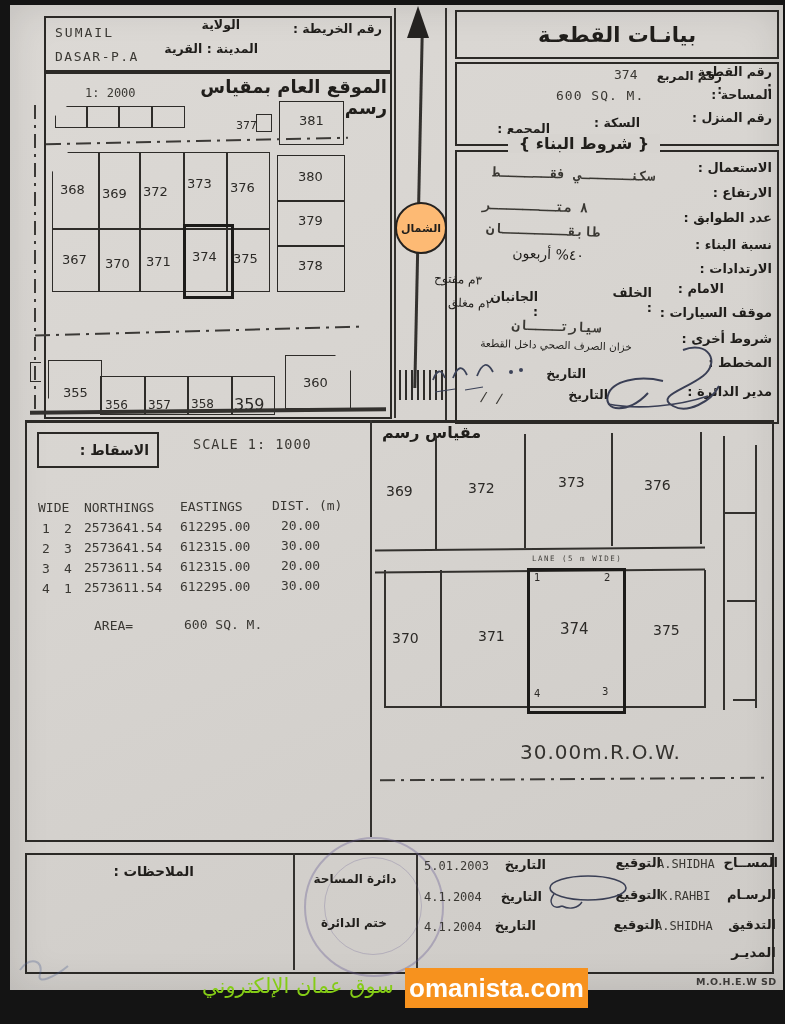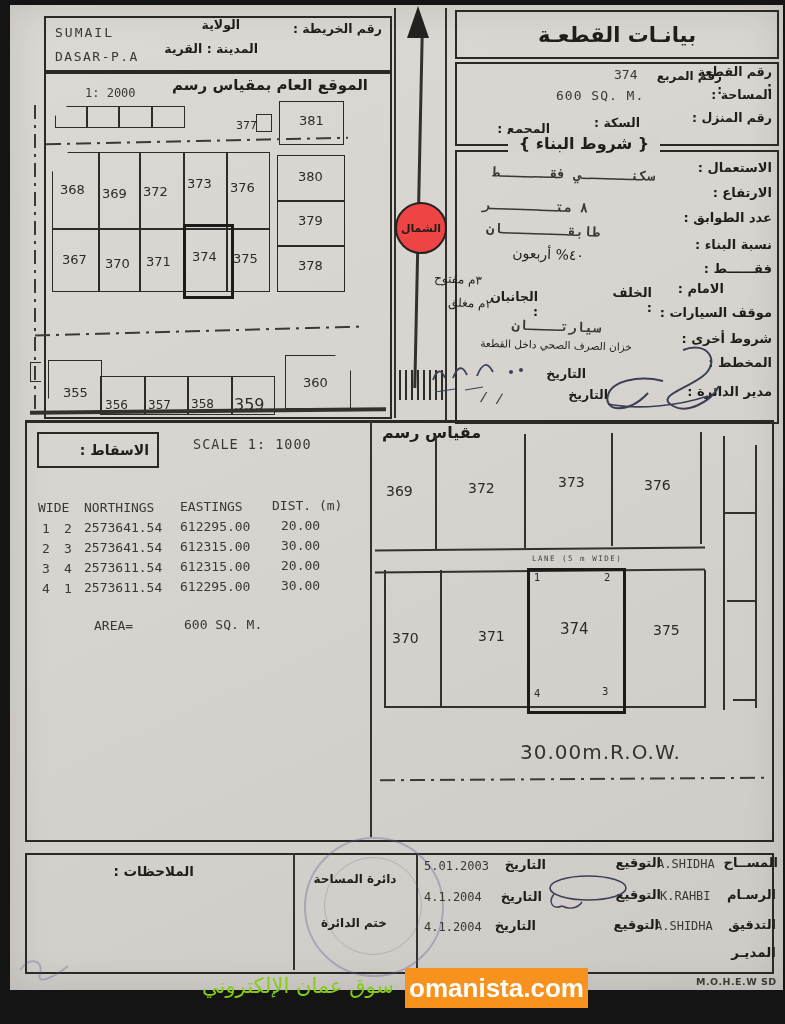--- a/index.html
+++ b/index.html
@@ -33,21 +33,21 @@
   <div class="paper"></div>
 
   <div class="bx" style="left:44px;top:16px;width:344px;height:52px;"></div>
   <div class="abs ar" style="left:268px;top:21px;width:114px;font-size:12.5px;">رقم الخريطة :</div>
   <div class="abs ar" style="left:178px;top:17px;width:62px;font-size:12.5px;">الولاية</div>
   <div class="abs mono" style="left:55px;top:25px;font-size:13px;letter-spacing:2px;">SUMAIL</div>
   <div class="abs ar" style="left:132px;top:41px;width:126px;font-size:12.5px;">المدينة : القرية</div>
   <div class="abs mono" style="left:55px;top:49px;font-size:13px;letter-spacing:1.5px;">DASAR-P.A</div>
 
   <div class="bx" style="left:44px;top:72px;width:344px;height:343px;"></div>
-  <div class="abs ar" style="left:148px;top:76px;width:220px;font-size:15px;">الموقع العام بمقياس رسم</div>
+  <div class="abs ar" style="left:167px;top:76px;width:220px;font-size:18px;">الموقع العام بمقياس رسم</div>
   <div class="abs mono" style="left:85px;top:86px;font-size:12px;">1: 2000</div>
 
   <div class="vdashdot" style="left:34px;top:105px;height:305px;"></div>
   <div class="abs" style="left:55px;top:106px;width:128px;height:20px;border:1.5px solid #2e2c29;clip-path:polygon(12px 0,100% 0,100% 100%,0 100%,0 10px);">
     <div style="position:absolute;left:30px;top:0;width:1.5px;height:100%;background:#2e2c29;"></div>
     <div style="position:absolute;left:62px;top:0;width:1.5px;height:100%;background:#2e2c29;"></div>
     <div style="position:absolute;left:95px;top:0;width:1.5px;height:100%;background:#2e2c29;"></div>
   </div>
   <div class="abs num" style="left:236px;top:119px;font-size:11px;">377</div>
   <div class="abs" style="left:256px;top:114px;width:14px;height:16px;border:1.5px solid #2e2c29;"></div>
@@ -102,21 +102,21 @@
   <div class="abs num" style="left:191px;top:397px;font-size:12px;">358</div>
   <div class="abs num" style="left:234px;top:395px;font-size:16px;">359</div>
   <div class="abs" style="left:285px;top:355px;width:64px;height:52px;border:1.5px solid #2e2c29;clip-path:polygon(0 0,calc(100% - 16px) 0,100% 16px,100% 100%,0 100%);"></div>
   <div class="abs num" style="left:303px;top:375px;">360</div>
   <div class="ln" style="left:30px;top:409px;width:356px;height:3.5px;transform:rotate(-0.6deg);"></div>
 
   <div class="ln" style="left:394px;top:8px;width:2px;height:410px;"></div>
   <div class="ln" style="left:445px;top:8px;width:2px;height:412px;"></div>
   <div class="ln" style="left:417px;top:34px;width:3px;height:354px;transform:rotate(1.2deg);"></div>
   <div class="abs" style="left:407px;top:6px;width:0;height:0;border-left:11px solid transparent;border-right:11px solid transparent;border-bottom:32px solid #242220;"></div>
-  <div class="abs" style="left:395px;top:202px;width:48px;height:48px;border:2.5px solid #242220;border-radius:50%;background:#ef4444;display:flex;align-items:center;justify-content:center;">
+  <div class="abs" style="left:395px;top:202px;width:48px;height:48px;border:2.5px solid #242220;border-radius:50%;background:#fdba74;display:flex;align-items:center;justify-content:center;">
     <span class="ar" style="font-size:11px;">الشمال</span>
   </div>
   <div class="hatch" style="left:399px;top:370px;width:44px;height:30px;"></div>
 
   <div class="bx" style="left:455px;top:10px;width:320px;height:45px;border-width:2.5px;display:flex;align-items:center;justify-content:center;">
     <span class="ar" style="font-size:21px;letter-spacing:1px;">بيانـات القطعـة</span>
   </div>
   <div class="bx" style="left:455px;top:62px;width:320px;height:80px;"></div>
   <div class="abs ar" style="left:696px;top:64px;width:76px;font-size:12.5px;">رقم القطعة :</div>
   <div class="abs ar" style="left:656px;top:69px;width:66px;font-size:12px;">رقم المربع :</div>
@@ -131,21 +131,21 @@
   <div class="abs ar" style="left:508px;top:134px;width:144px;font-size:16px;text-align:center;background:#d7d4d0;padding:0 4px;">{ شروط البناء }</div>
 
   <div class="abs ar" style="left:688px;top:160px;width:84px;font-size:13px;">الاستعمال :</div>
   <div class="abs ar mono" style="left:440px;top:165px;width:215px;font-size:13.5px;font-weight:bold;transform:rotate(1.5deg);">سكنــــــي فقــــــط</div>
   <div class="abs ar" style="left:700px;top:185px;width:72px;font-size:13px;">الارتفاع :</div>
   <div class="abs ar mono" style="left:440px;top:197px;width:148px;font-size:13.5px;font-weight:bold;transform:rotate(2deg);">٨ متــــــــر</div>
   <div class="abs ar" style="left:678px;top:210px;width:94px;font-size:13px;">عدد الطوابق :</div>
   <div class="abs ar mono" style="left:440px;top:221px;width:160px;font-size:13.5px;font-weight:bold;transform:rotate(2deg);">طابقــــــــان</div>
   <div class="abs ar" style="left:682px;top:237px;width:90px;font-size:13px;">نسبة البناء :</div>
   <div class="abs ar" style="left:458px;top:245px;width:126px;font-size:14px;font-weight:normal;transform:rotate(2deg);">٤٠% أربعون</div>
-  <div class="abs ar" style="left:686px;top:261px;width:86px;font-size:13px;">فقــــــط :</div>
+  <div class="abs ar" style="left:686px;top:261px;width:86px;font-size:13px;">الارتدادات :</div>
   <div class="abs ar" style="left:672px;top:281px;width:52px;font-size:13px;">الامام :</div>
   <div class="abs ar" style="left:606px;top:285px;width:46px;font-size:13px;">الخلف :</div>
   <div class="abs ar" style="left:424px;top:272px;width:58px;font-size:12px;font-weight:normal;transform:rotate(3deg);">٣م مفتوح</div>
   <div class="abs ar" style="left:488px;top:289px;width:50px;font-size:12.5px;">الجانبان :</div>
   <div class="abs ar" style="left:440px;top:296px;width:52px;font-size:12px;font-weight:normal;transform:rotate(2deg);">٢م مغلق</div>
   <div class="abs ar" style="left:630px;top:305px;width:142px;font-size:13px;">موقف السيارات :</div>
   <div class="abs ar mono" style="left:456px;top:317px;width:145px;font-size:13.5px;font-weight:bold;transform:rotate(2deg);">سيارتــــان</div>
   <div class="abs ar" style="left:672px;top:331px;width:100px;font-size:13px;">شروط أخرى :</div>
   <div class="abs ar" style="left:420px;top:338px;width:212px;font-size:10.5px;font-weight:normal;transform:rotate(1.5deg);">خزان الصرف الصحي داخل القطعة</div>
   <div class="abs ar" style="left:676px;top:355px;width:96px;font-size:13px;">المخطط :</div>

